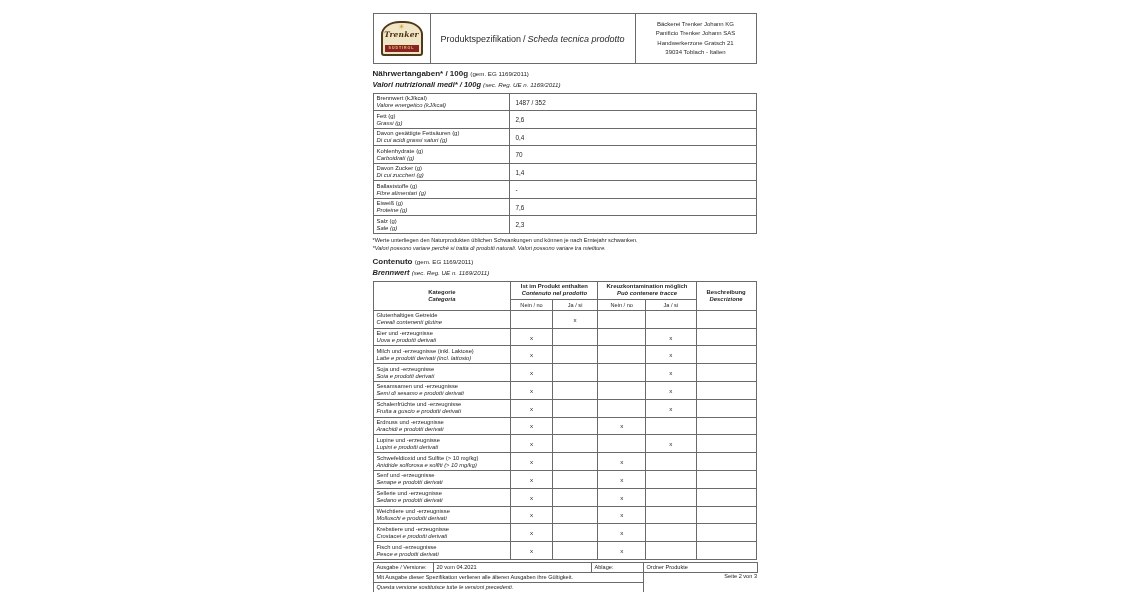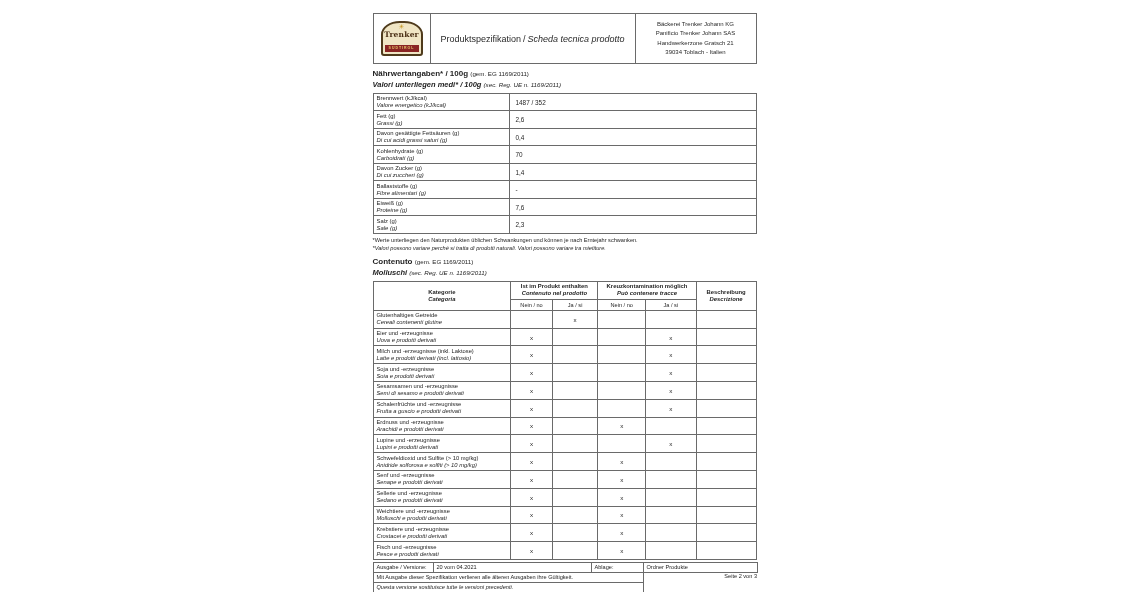--- a/index.html
+++ b/index.html
@@ -19,21 +19,21 @@
   
   .hdr td { height:45px; }
   .hdr .logo-cell { width:52px; text-align:center; padding:2px; }
   .shield {
     width:42px; height:35px; margin:0 auto; position:relative;
     background:#f0e5c4; border:2px solid #4f3b1c;
     border-radius:45% 45% 3px 3px / 38% 38% 3px 3px;
     box-sizing:border-box; overflow:hidden;
   }
   .shield .sun { font-family:"DejaVu Sans", sans-serif; font-size:7px; line-height:7px; color:#c79a2a; margin-top:1px; }
-  .shield .brand { font-family:"DejaVu Serif", serif; font-weight:bold; font-size:7.5px; line-height:8px; color:#4a2e14; letter-spacing:0.2px; }
+  .shield .brand { font-family:"DejaVu Serif", serif; font-weight:bold; font-size:7.5px; line-height:8px; color:#4a2e14; letter-spacing:0.2px;font-style:italic; }
   .shield .band {
     position:absolute; left:2px; right:2px; bottom:2px; height:7px;
     background:#8a2423; color:#e8c86a;
     font-size:3.5px; line-height:7px; letter-spacing:1px; text-align:center; font-weight:bold;
   }
   .hdr .title-cell { text-align:center; font-size:9px; color:#2a2a2a; }
   .hdr .title-cell .sep { margin:0 2px; }
   .hdr .addr-cell { width:114px; text-align:center; font-size:6px; line-height:1.55; color:#2a2a2a; }
 
   
@@ -96,21 +96,21 @@
     </tr>
   </tbody>
     </table>
 
   <div class="sec-head">
     <div class="h-de">
       <span>Nährwertangaben* / 100g</span>
       <span class="h-ref">(gem. EG 1169/2011)</span>
     </div>
     <div class="h-it">
-      <span>Valori unterliegen medi* / 100g</span>
+      <span>Valori nutrizionali medi* / 100g</span>
       <span class="h-ref it">(sec. Reg. UE n. 1169/2011)</span>
     </div>
   </div>
 
   <table class="nut">
     <colgroup>
         <col class="label-col" style="width:136px">
         <col>
       </colgroup>
     <tbody id="nutrition-body">
@@ -177,21 +177,21 @@
     <div>*Werte unterliegen den Naturprodukten üblichen Schwankungen und können je nach Erntejahr schwanken.</div>
     <div class="it">*Valori possono variare perché si tratta di prodotti naturali. Valori possono variare tra mietiture.</div>
   </div>
 
   <div class="sec-head">
     <div class="h-de">
       <span>Contenuto</span>
       <span class="h-ref">(gem. EG 1169/2011)</span>
     </div>
     <div class="h-it">
-      <span>Molluschi</span>
+      <span>Brennwert</span>
       <span class="h-ref it">(sec. Reg. UE n. 1169/2011)</span>
     </div>
   </div>
 
   <table class="alg">
     <colgroup>
       <col style="width:136px">
         <col style="width:41px">
         <col style="width:45px">
       <col style="width:47px">

